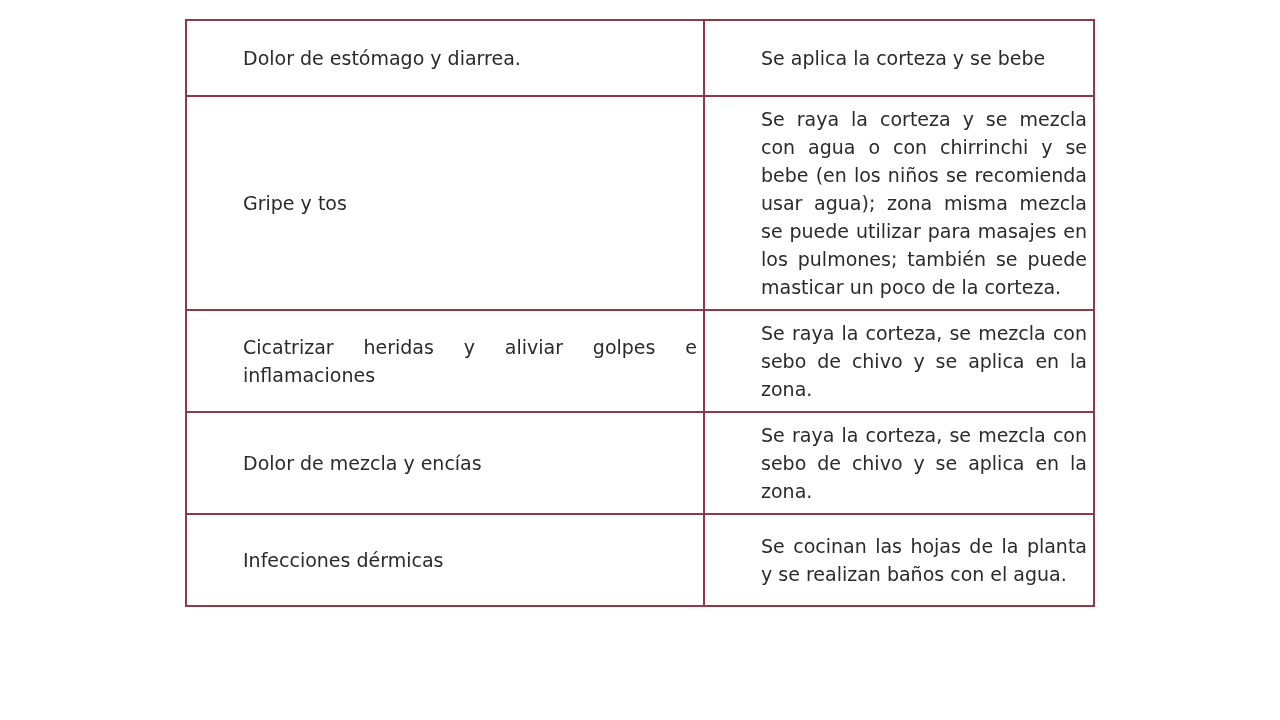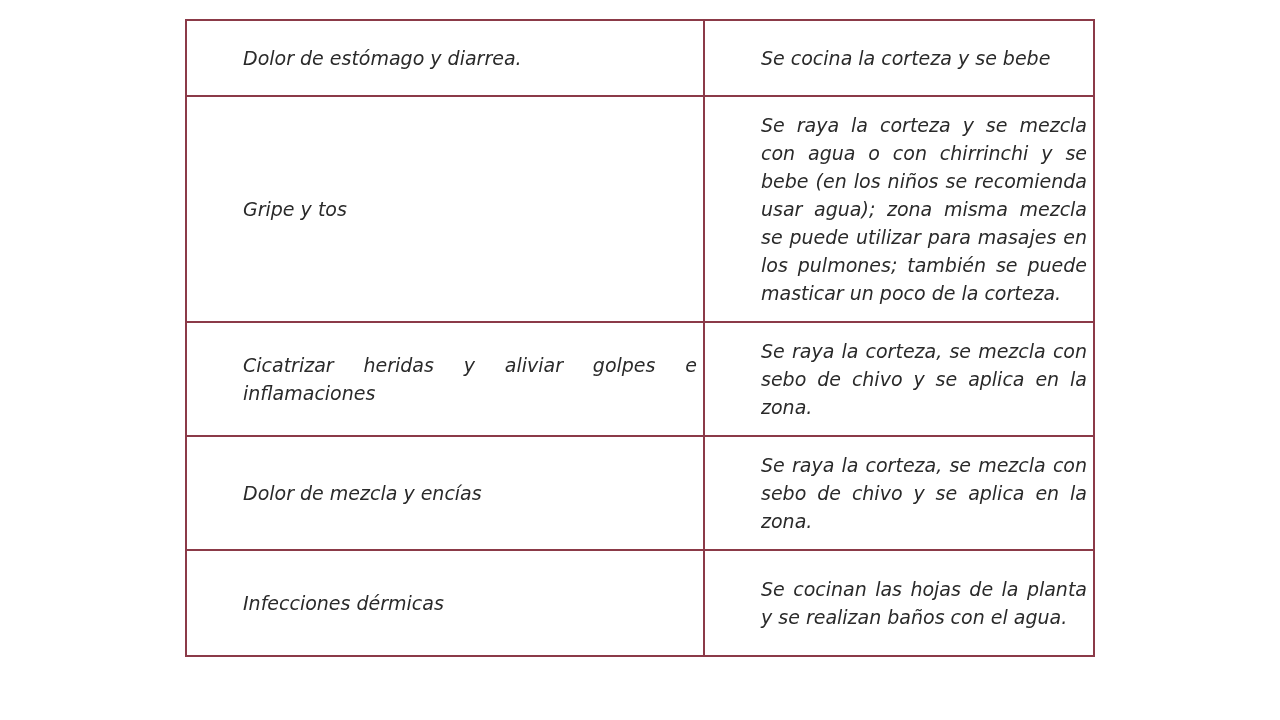--- a/index.html
+++ b/index.html
@@ -1,43 +1,43 @@
 <!DOCTYPE html>
 <html><head>
   <meta charset="utf-8">
   <style>
     html, body { margin: 0; padding: 0; background: #ffffff; }
     body { width: 1280px; height: 720px; position: relative; overflow: hidden;
       font-family: "DejaVu Sans", sans-serif; color: #2a2a2a; }
     table { position: absolute; left: 185px; top: 19px; width: 910px;
       border-collapse: collapse; table-layout: fixed; }
     td { border: 2px solid #8b3a48; font-size: 19px; line-height: 28px;
-      vertical-align: middle; padding: 14px; font-style: italic; }
+      vertical-align: middle; padding: 8px; }
     td.c1 { width: 454px; padding-left: 56px; padding-right: 6px; }
     td.c2 { padding-left: 56px; padding-right: 6px; text-align: justify; }
   </style>
 </head>
 <body>
 
 <table>
   <tbody>
       <tr style="height:76px">
     <td class="c1">Dolor de estómago y diarrea.</td>
-    <td class="c2">Se cocina la corteza y se bebe</td>
+    <td class="c2">Se aplica la corteza y se bebe</td>
   </tr>
   <tr style="height:187px">
     <td class="c1">Gripe y tos</td>
     <td class="c2">Se raya la corteza y se mezcla con agua o con chirrinchi y se bebe (en los niños se recomienda usar agua); zona misma mezcla se puede utilizar para masajes en los pulmones; también se puede masticar un poco de la corteza.</td>
   </tr>
   <tr style="height:88px">
     <td class="c1" style="text-align:justify">Cicatrizar heridas y aliviar golpes e inflamaciones</td>
     <td class="c2">Se raya la corteza, se mezcla con sebo de chivo y se aplica en la zona.</td>
   </tr>
   <tr style="height:89px">
     <td class="c1">Dolor de mezcla y encías</td>
     <td class="c2">Se raya la corteza, se mezcla con sebo de chivo y se aplica en la zona.</td>
   </tr>
-  <tr style="height:106px">
+  <tr style="height:92px">
     <td class="c1">Infecciones dérmicas</td>
     <td class="c2">Se cocinan las hojas de la planta y se realizan baños con el agua.</td>
   </tr>
 </tbody>
   </table>
 
 </body></html>

